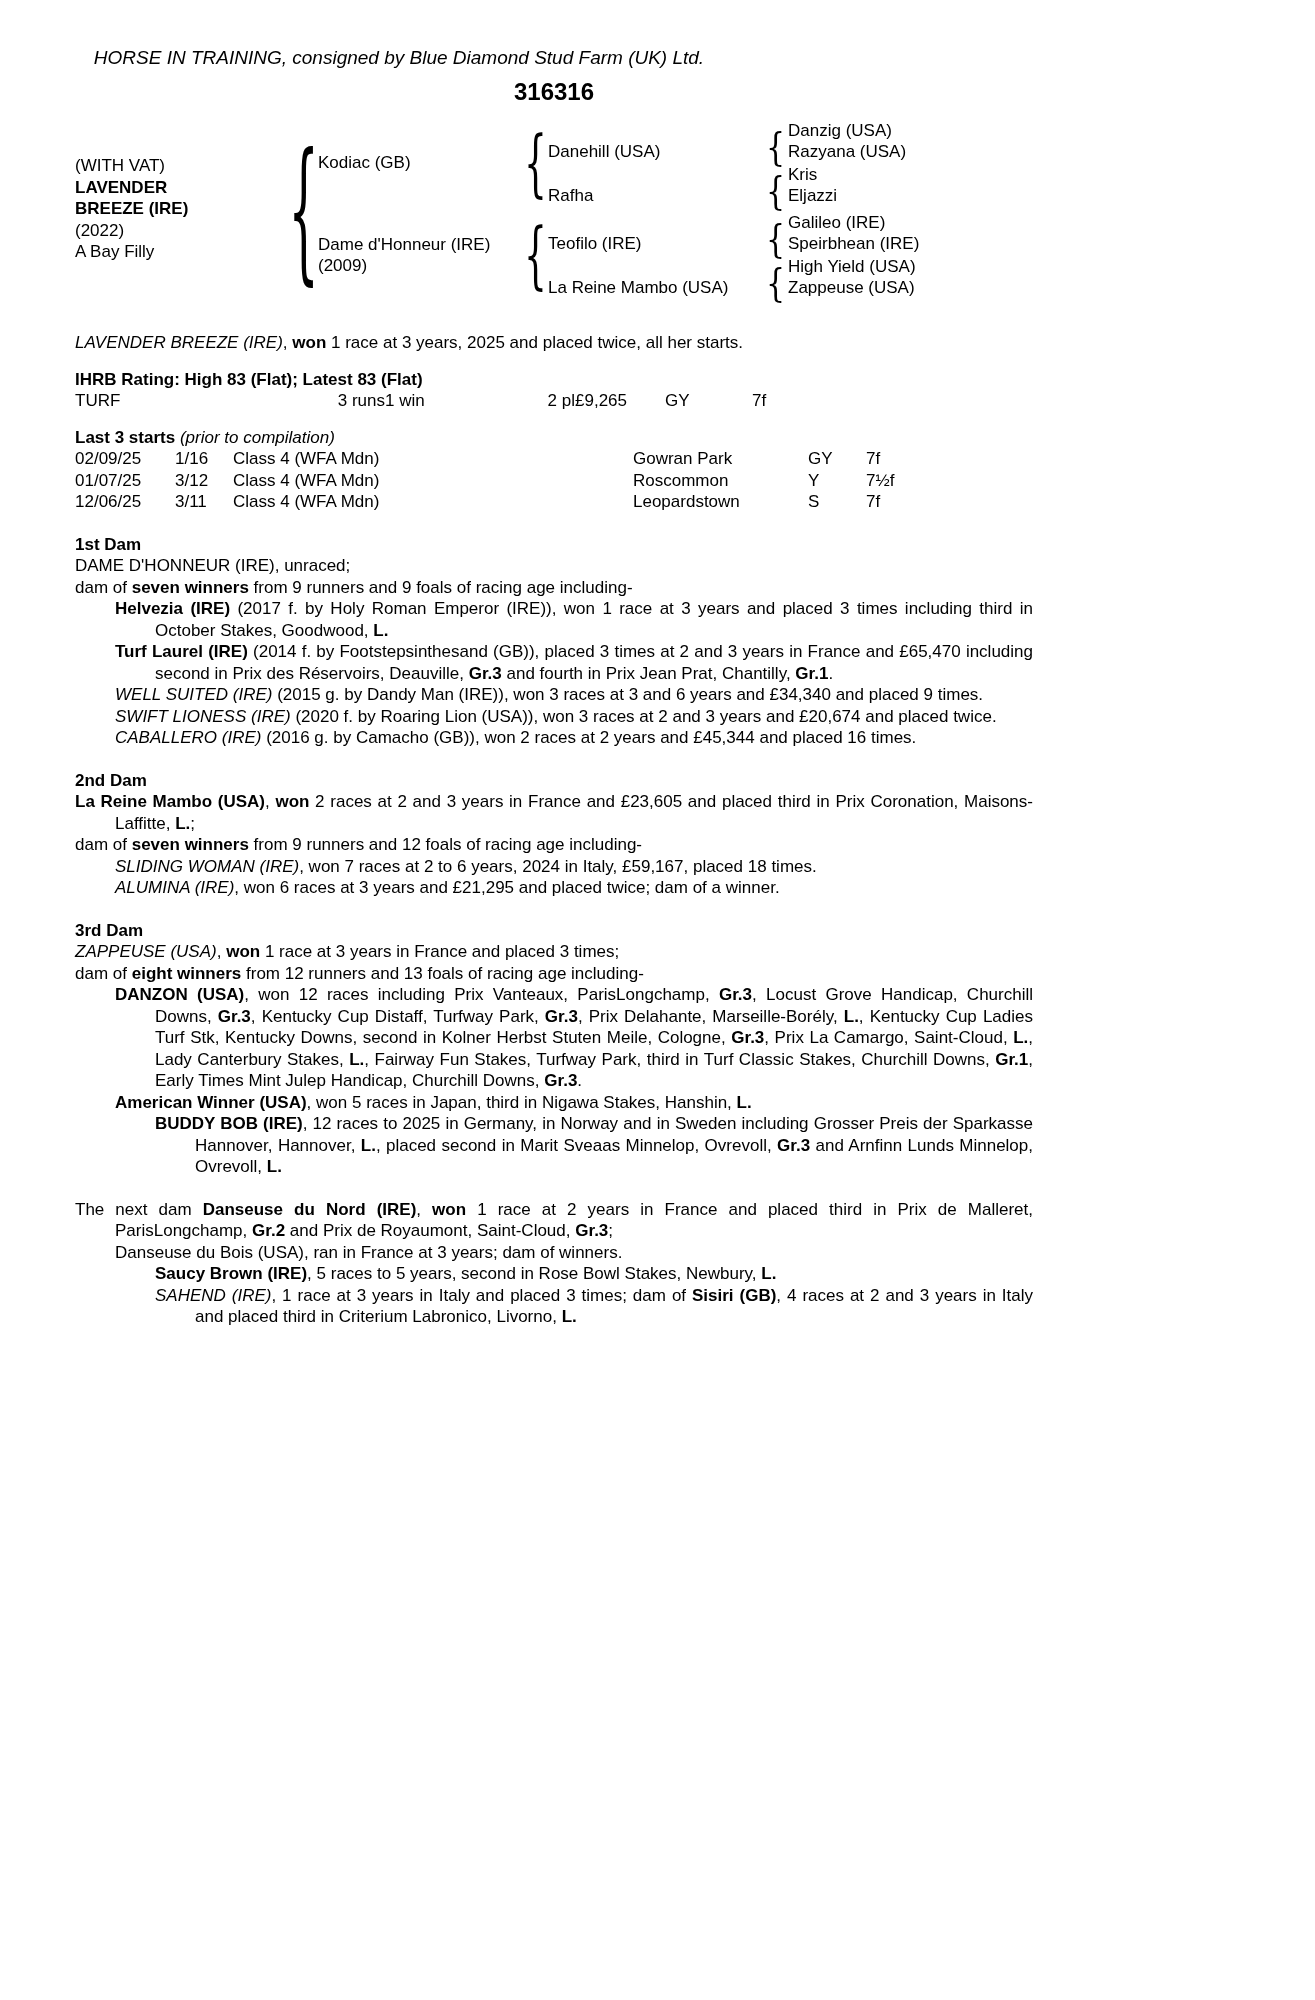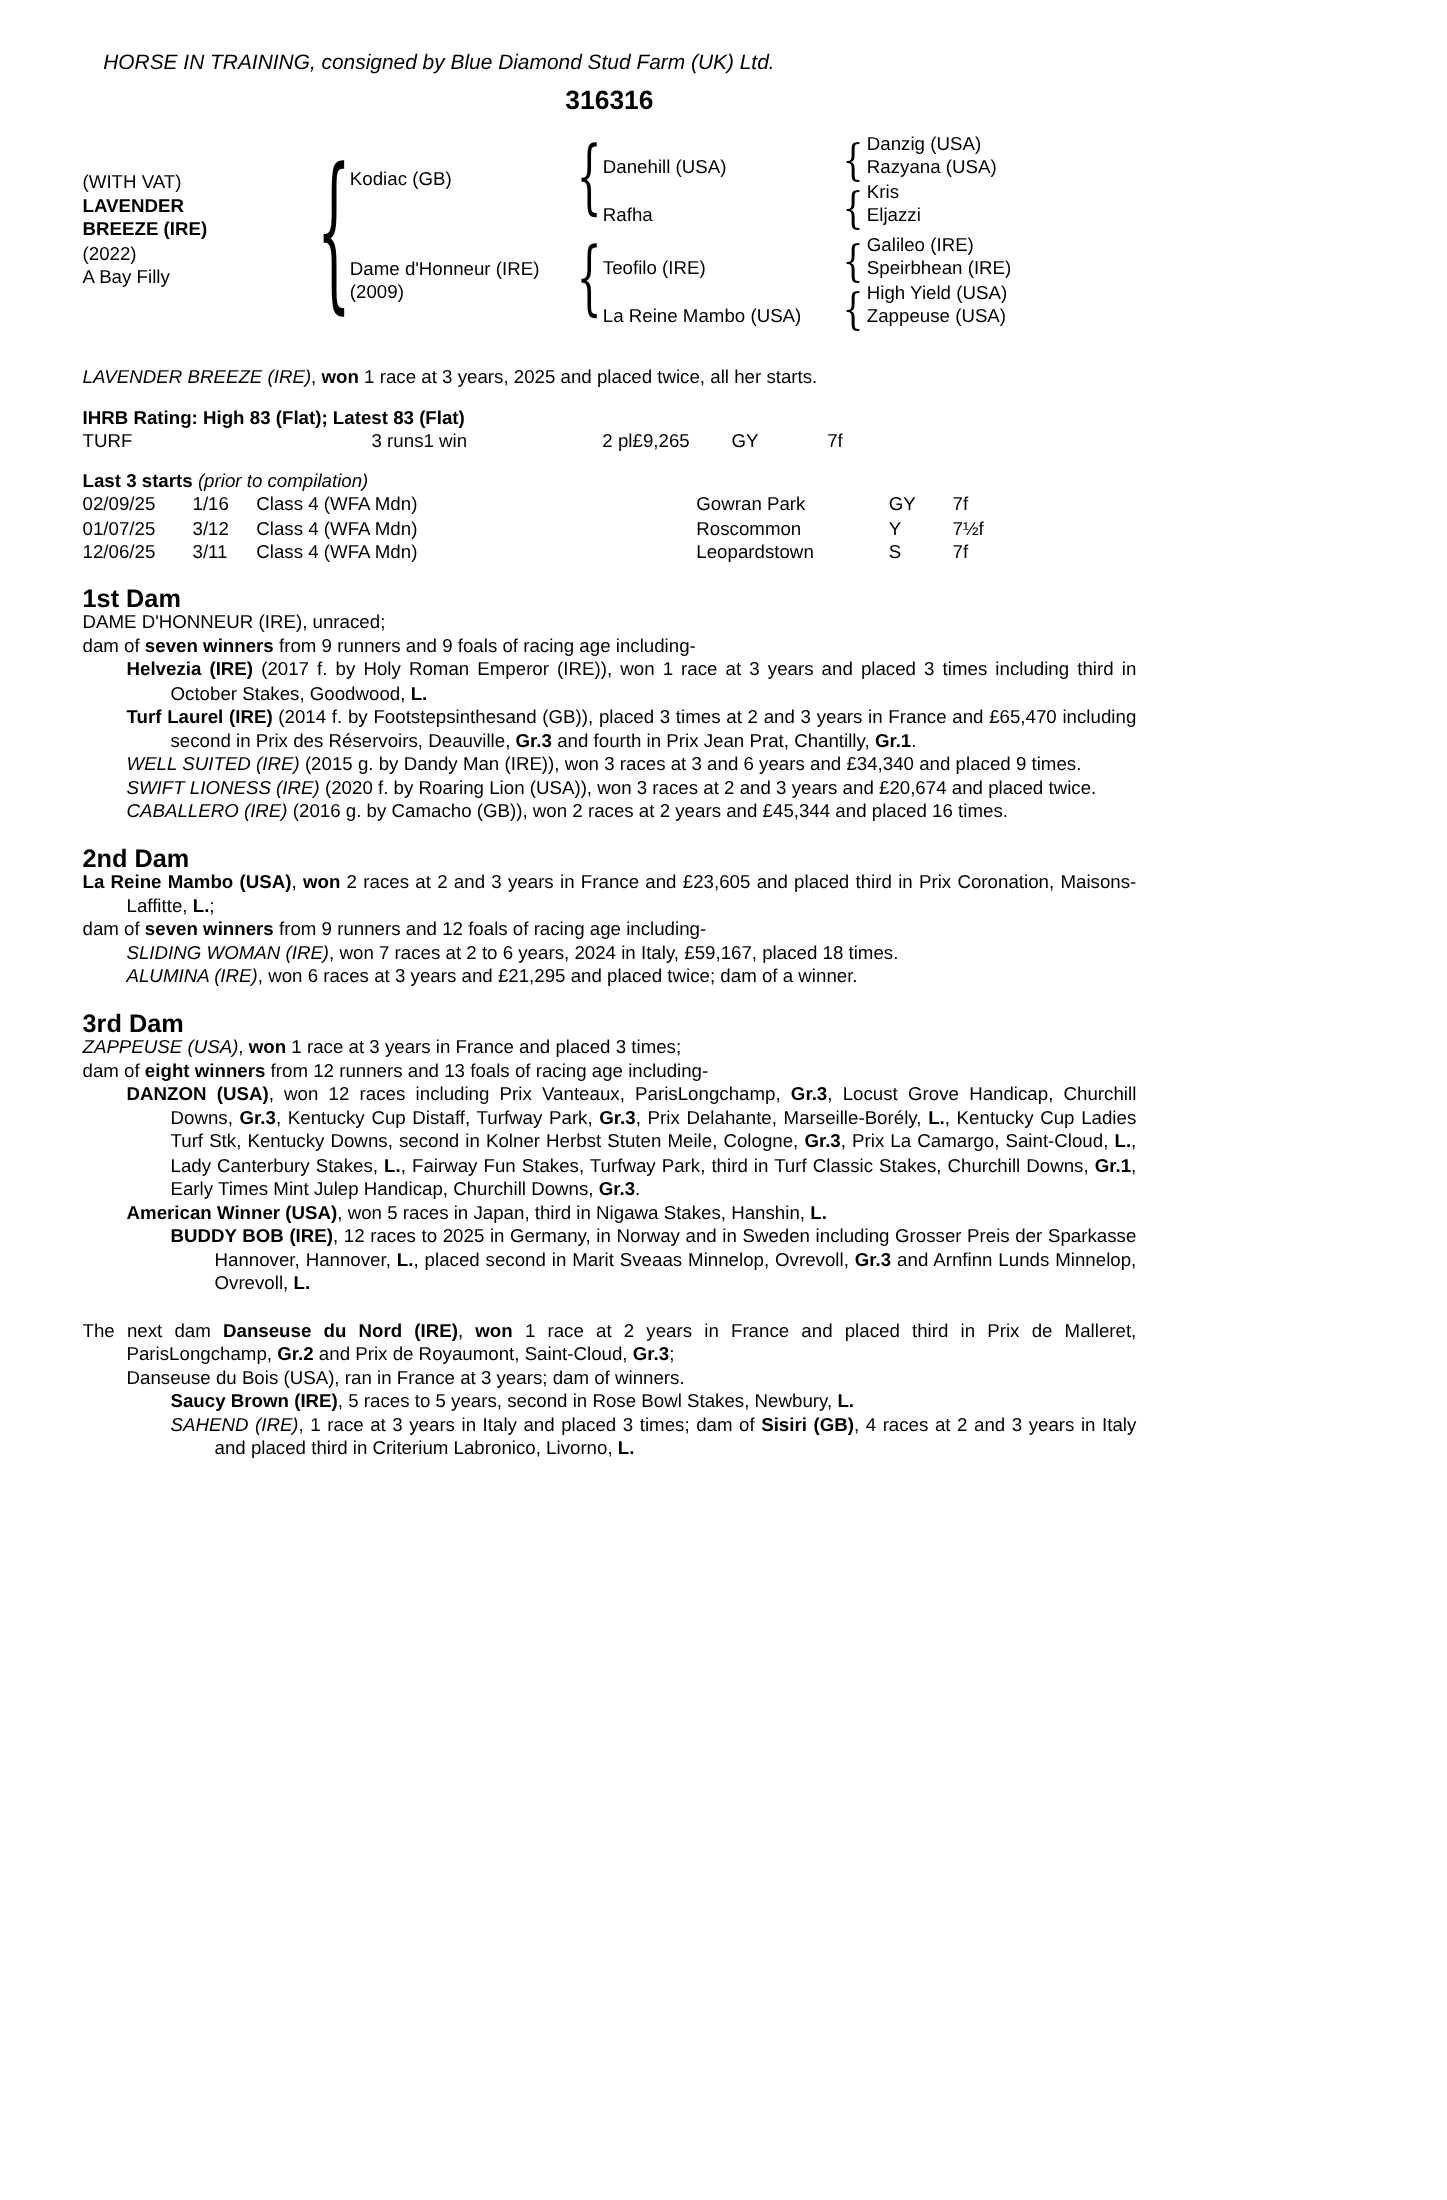--- a/index.html
+++ b/index.html
@@ -49,21 +49,21 @@
   .turfrow span:nth-child(2){ width:90px;text-align:right; }
   .turfrow span:nth-child(3){ width:85px; }
   .turfrow span:nth-child(4){ width:105px;text-align:right; }
   .turfrow span:nth-child(5){ width:90px; }
   .turfrow span:nth-child(6){ width:87px; }
   .last3 { margin-top:15px; }
   .startrow { display:grid; grid-template-columns:100px 58px 400px 175px 58px auto; }
 
   
   .dam-section { margin-top:21px; }
-  .dam-heading { font-size:23px; font-weight:bold; }
+  .dam-heading { font-size:17px; font-weight:bold; }
   p.p0 { padding-left:40px;  text-indent:-40px; text-align:justify; }
   p.p1 { padding-left:80px;  text-indent:-40px; text-align:justify; }
   p.p2 { padding-left:120px; text-indent:-40px; text-align:justify; }
 
   .b { font-weight:bold; }
   .i { font-style:italic; }
 </style>
 </head>
 <body>
 

